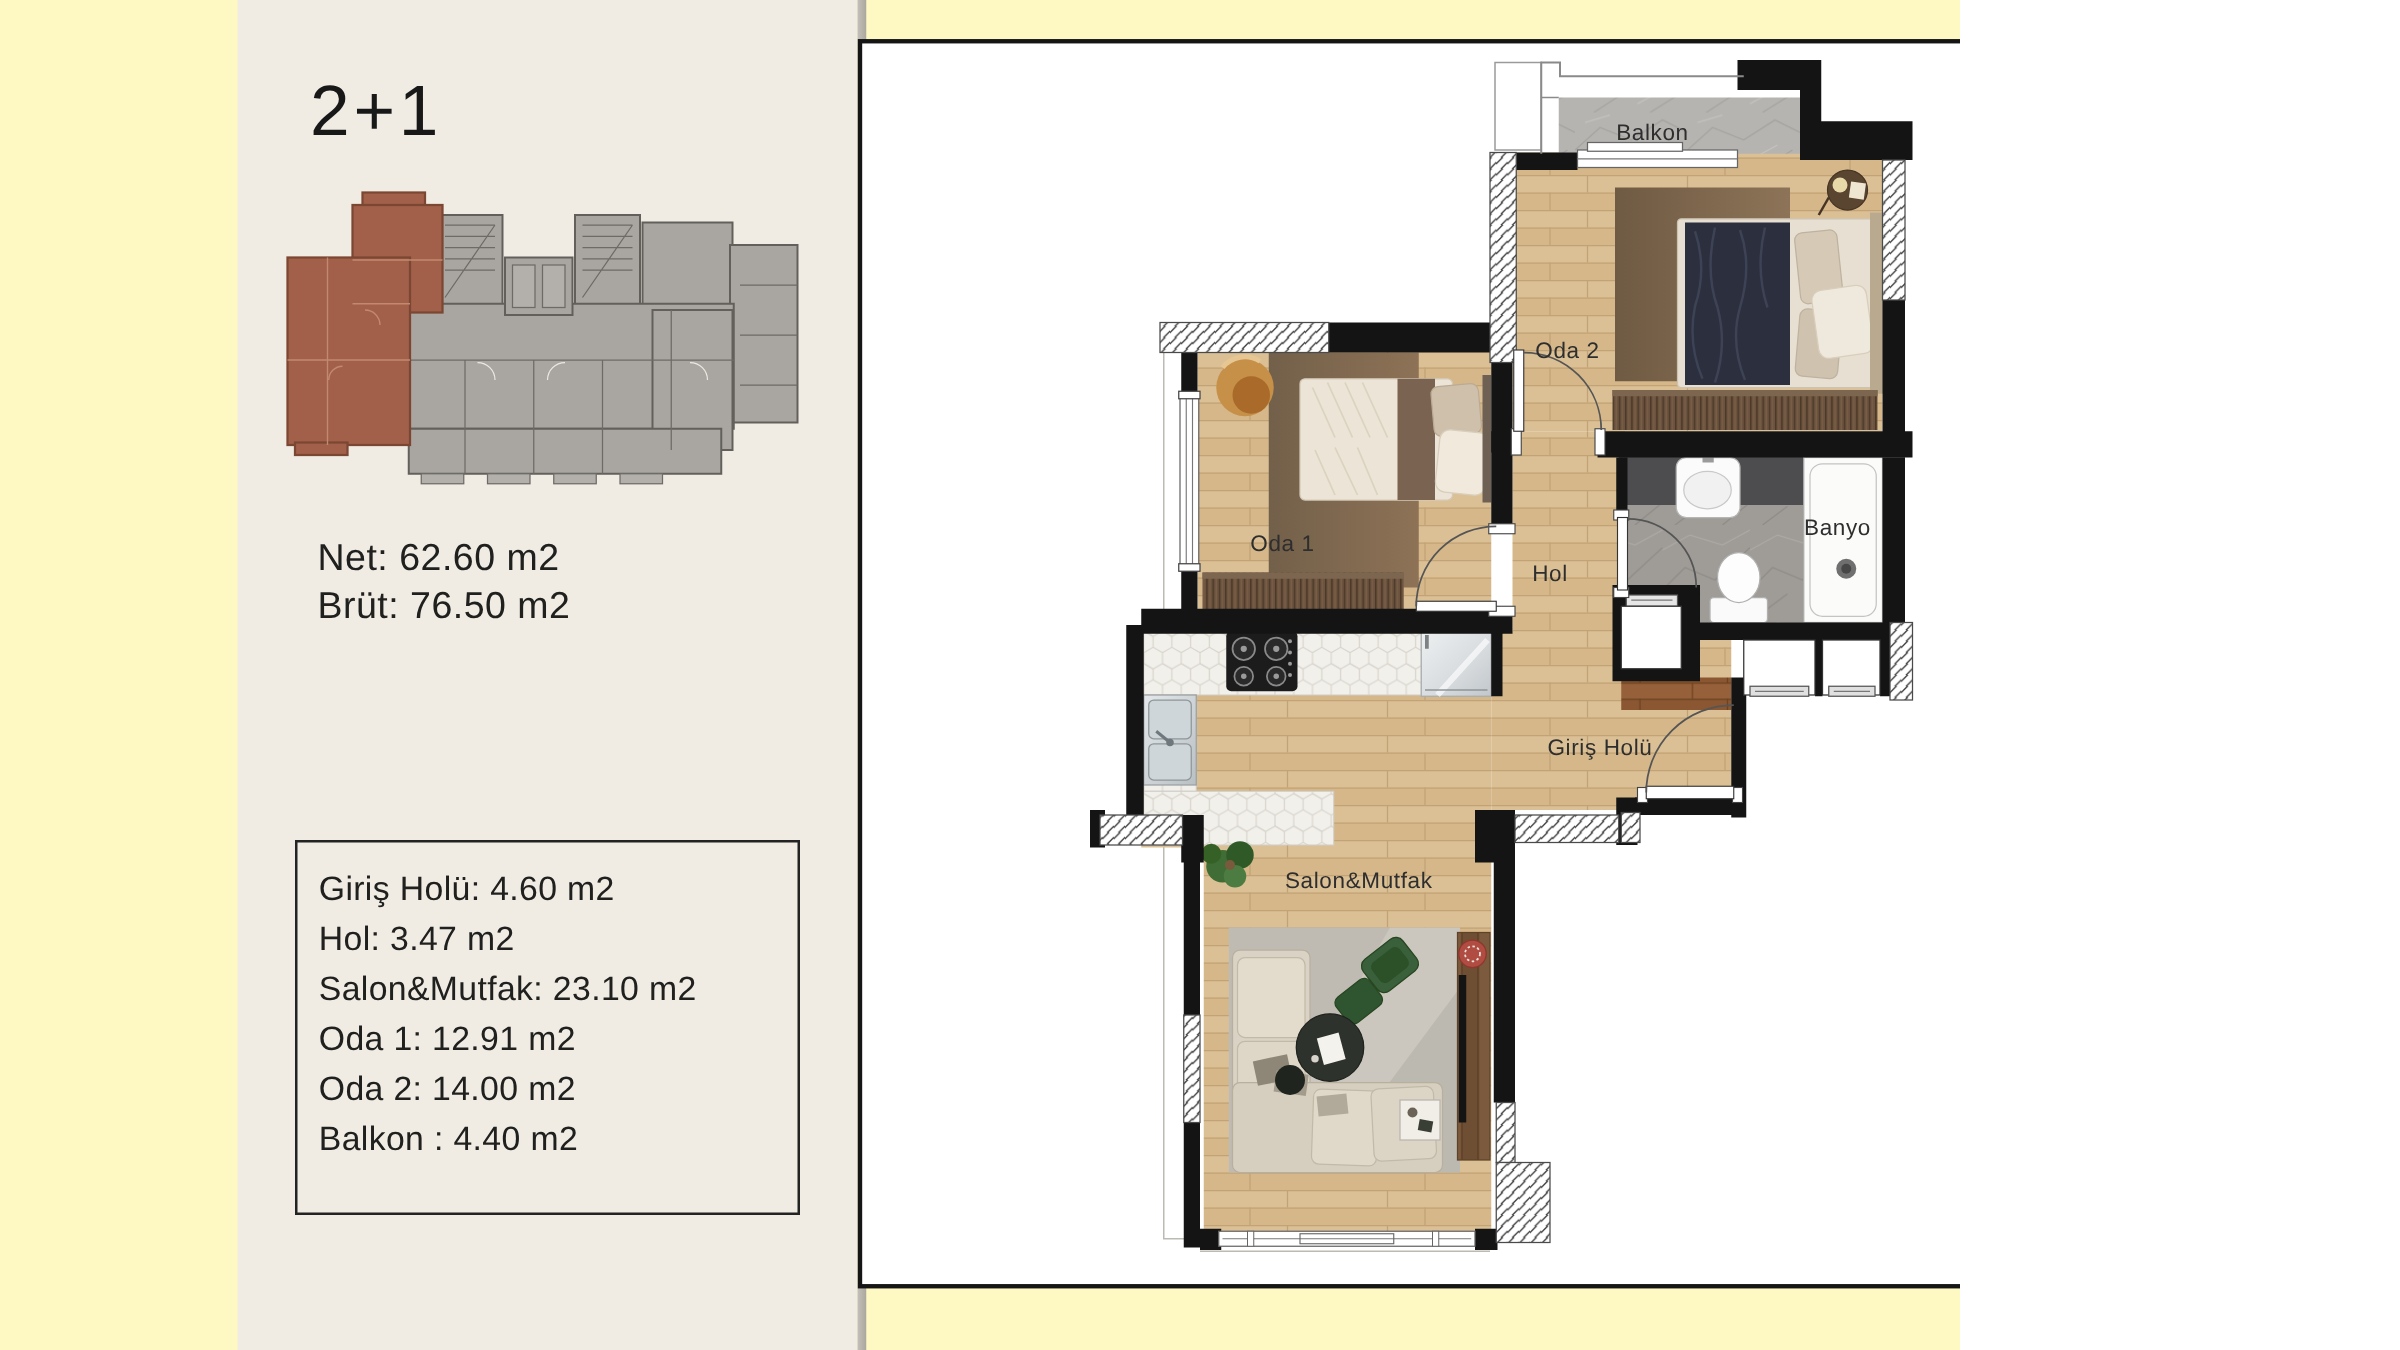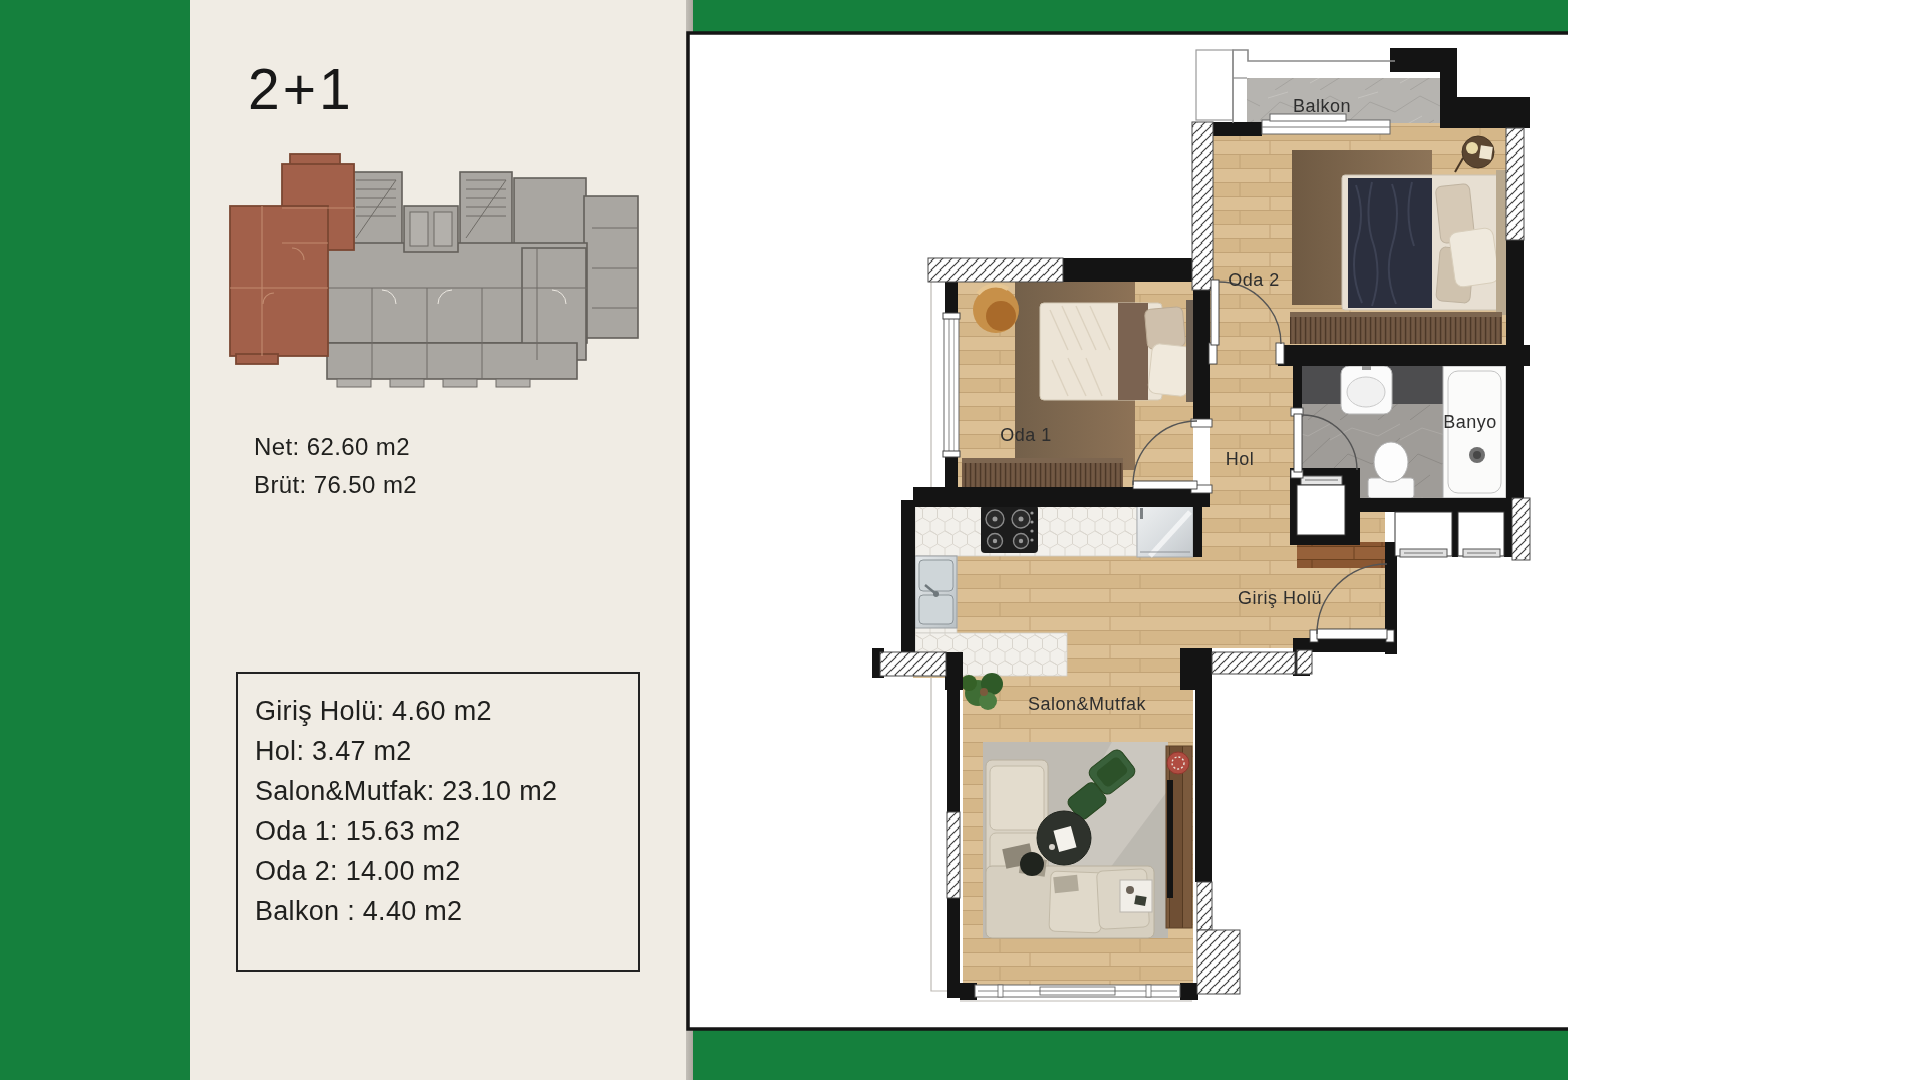--- a/index.html
+++ b/index.html
@@ -1,25 +1,25 @@
 <!DOCTYPE html>
 <html><head>
 <meta charset="utf-8">
 <style>
   html,body{margin:0;padding:0;background:#ffffff;}
-  .stage{position:relative;width:1568px;height:1080px;background:#15803d;overflow:hidden;
+  .stage{position:relative;width:1568px;height:1080px;background:#fef9c3;overflow:hidden;
          font-family:"Liberation Sans", sans-serif;color:#1d1c1a;}
   
   .sidebar{position:absolute;left:190px;top:0;width:496px;height:1080px;background:#f0ece4;}
   .sidebar::after{content:"";position:absolute;right:-7px;top:0;width:7px;height:1080px;
          background:linear-gradient(90deg,#c4c0b9,#aba79f);}
   .unit-type{position:absolute;left:58px;top:56px;font-size:57px;font-weight:500;
          letter-spacing:3px;color:#181818;}
   .mini-plan{position:absolute;left:32px;top:148px;width:420px;height:252px;}
-  .metrics{position:absolute;left:64px;top:428px;font-size:24px;line-height:38px;letter-spacing:.4px;color:#20201e;}
+  .metrics{position:absolute;left:64px;top:428px;font-size:30px;line-height:38px;letter-spacing:.4px;color:#20201e;}
   .areas-box{position:absolute;left:46px;top:672px;width:404px;height:300px;border:2px solid #232323;
          box-sizing:border-box;padding:17px 0 0 17px;font-size:27px;line-height:40px;
          letter-spacing:.3px;color:#20201e;background:transparent;}
   
   .plan-svg{position:absolute;left:0;top:0;width:1920px;height:1080px;}
   svg text.room-label{font-family:"Liberation Sans", sans-serif;font-size:18px;fill:#2e2e2e;letter-spacing:.5px;}
 </style>
 </head>
 <body>
 
@@ -72,21 +72,21 @@
 
     <div class="metrics">
       <div>Net: 62.60 m2</div>
       <div>Brüt: 76.50 m2</div>
     </div>
 
     <div class="areas-box">
       <div>Giriş Holü: 4.60 m2</div>
       <div>Hol: 3.47 m2</div>
       <div>Salon&amp;Mutfak: 23.10 m2</div>
-      <div>Oda 1: 15.63 m2</div>
+      <div>Oda 1: 12.91 m2</div>
       <div>Oda 2: 14.00 m2</div>
       <div>Balkon : 4.40 m2</div>
     </div>
   </aside>
 
   <svg class="plan-svg" viewBox="0 0 1920 1080">
     <defs>
       <pattern id="wood" width="240" height="28" patternUnits="userSpaceOnUse">
         <rect width="240" height="28" fill="#dcc095"></rect>
         <rect y="14" width="240" height="14" fill="#d5b789"></rect>

